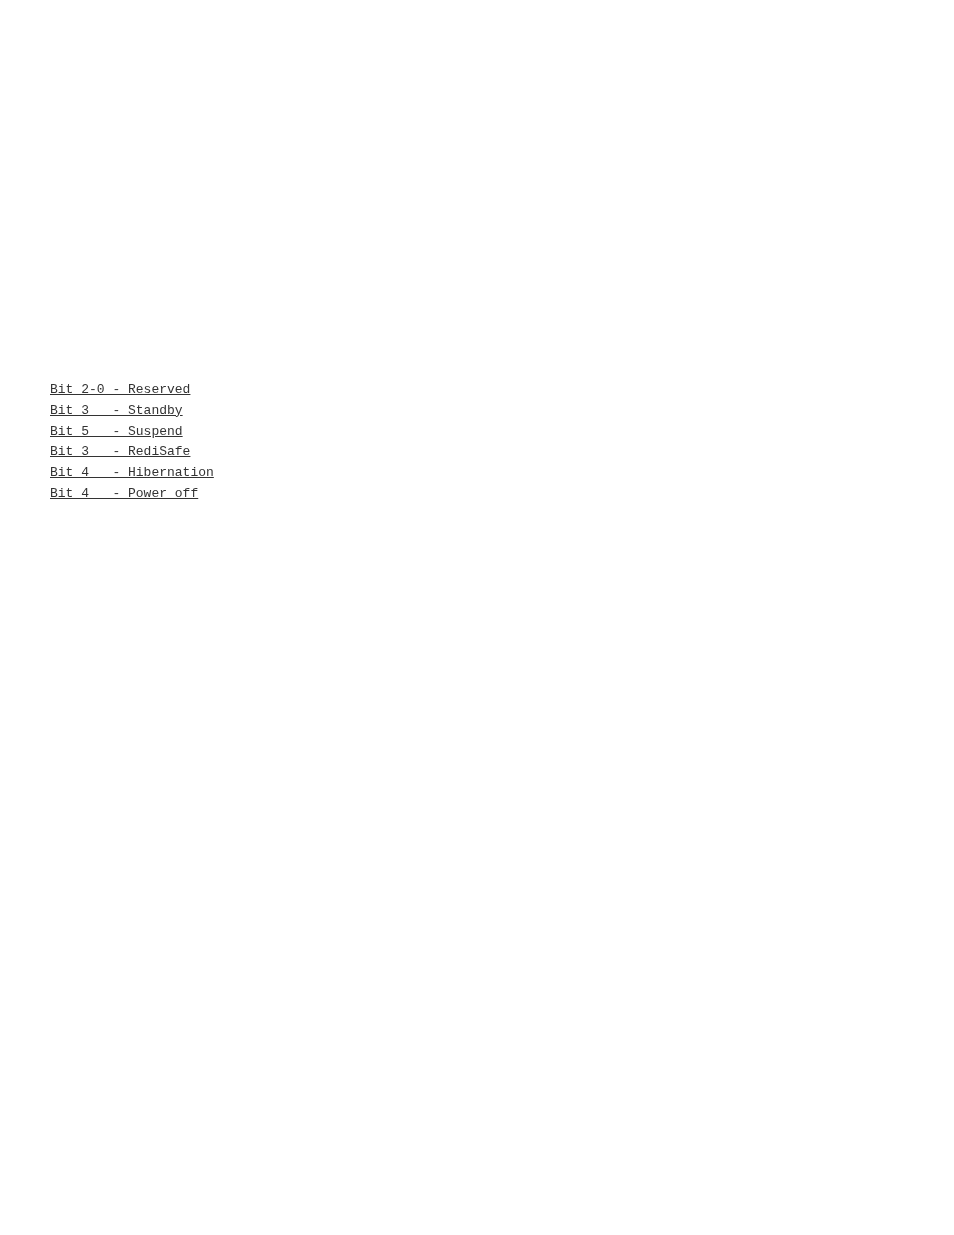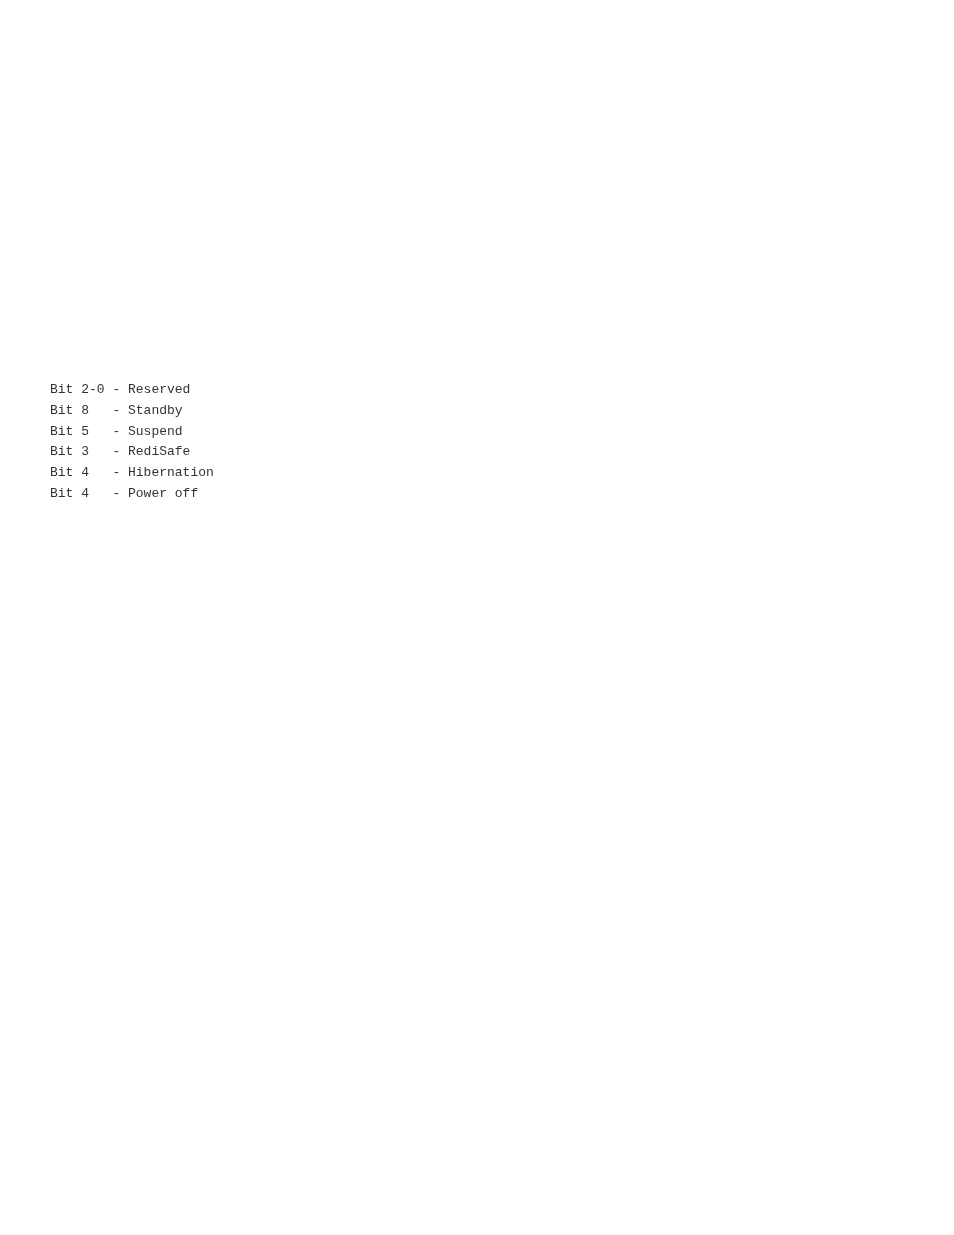--- a/index.html
+++ b/index.html
@@ -23,27 +23,28 @@
       left: 50px;
     }
 
     .bit-list {
       list-style: none;
       line-height: 1.6;
     }
 
     .bit-list li {
       white-space: pre;
+      text-decoration: underline;
     }
   </style>
 </head>
 <body>
 
 <div class="content-area">
   <ul class="bit-list" id="bit-list">
   <li>Bit 2-0 - Reserved</li>
-      <li>Bit 8   - Standby</li>
+      <li>Bit 3   - Standby</li>
       <li>Bit 5   - Suspend</li>
       <li>Bit 3   - RediSafe</li>
       <li>Bit 4   - Hibernation</li>
       <li>Bit 4   - Power off</li>
     </ul>
 </div>
 
 </body></html>

